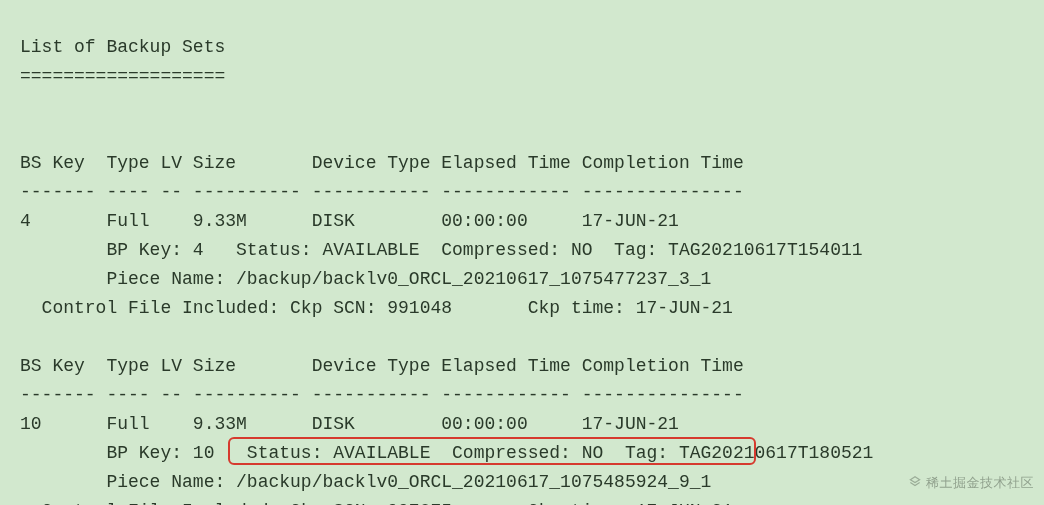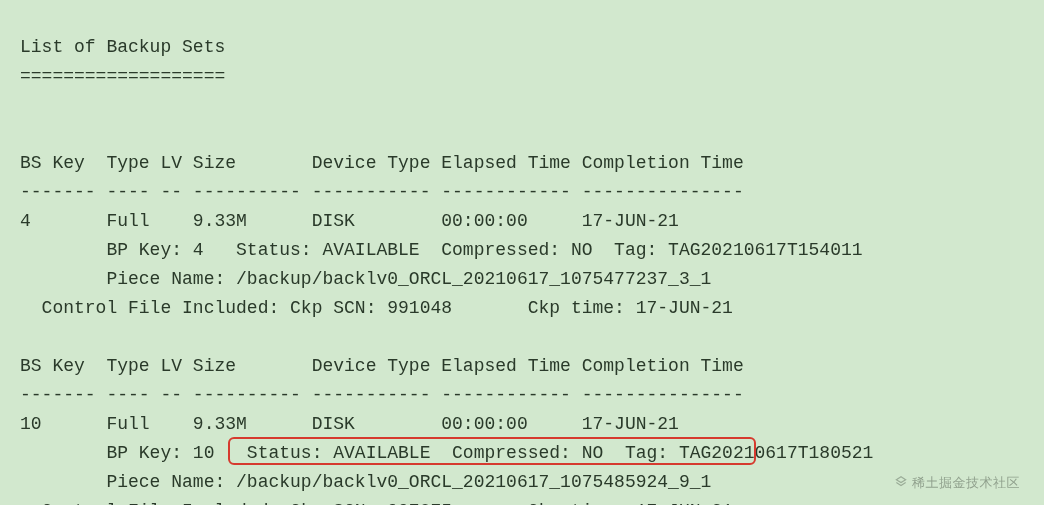--- a/index.html
+++ b/index.html
@@ -28,21 +28,21 @@
   }
   .highlight-box {
     position: absolute;
     border: 2px solid #d63a2e;
     border-radius: 6px;
     pointer-events: none;
   }
   .watermark {
     position: absolute;
     bottom: 6px;
-    right: 24px;
+    right: 10px;
     font-family: "PingFang SC","Microsoft YaHei",sans-serif;
     font-size: 13px;
     color: #8a9a87;
     opacity: 0.9;
     letter-spacing: 0.5px;
   }
   .wm-icon {
     display: inline-block;
     vertical-align: -2px;
     margin-right: 4px;

